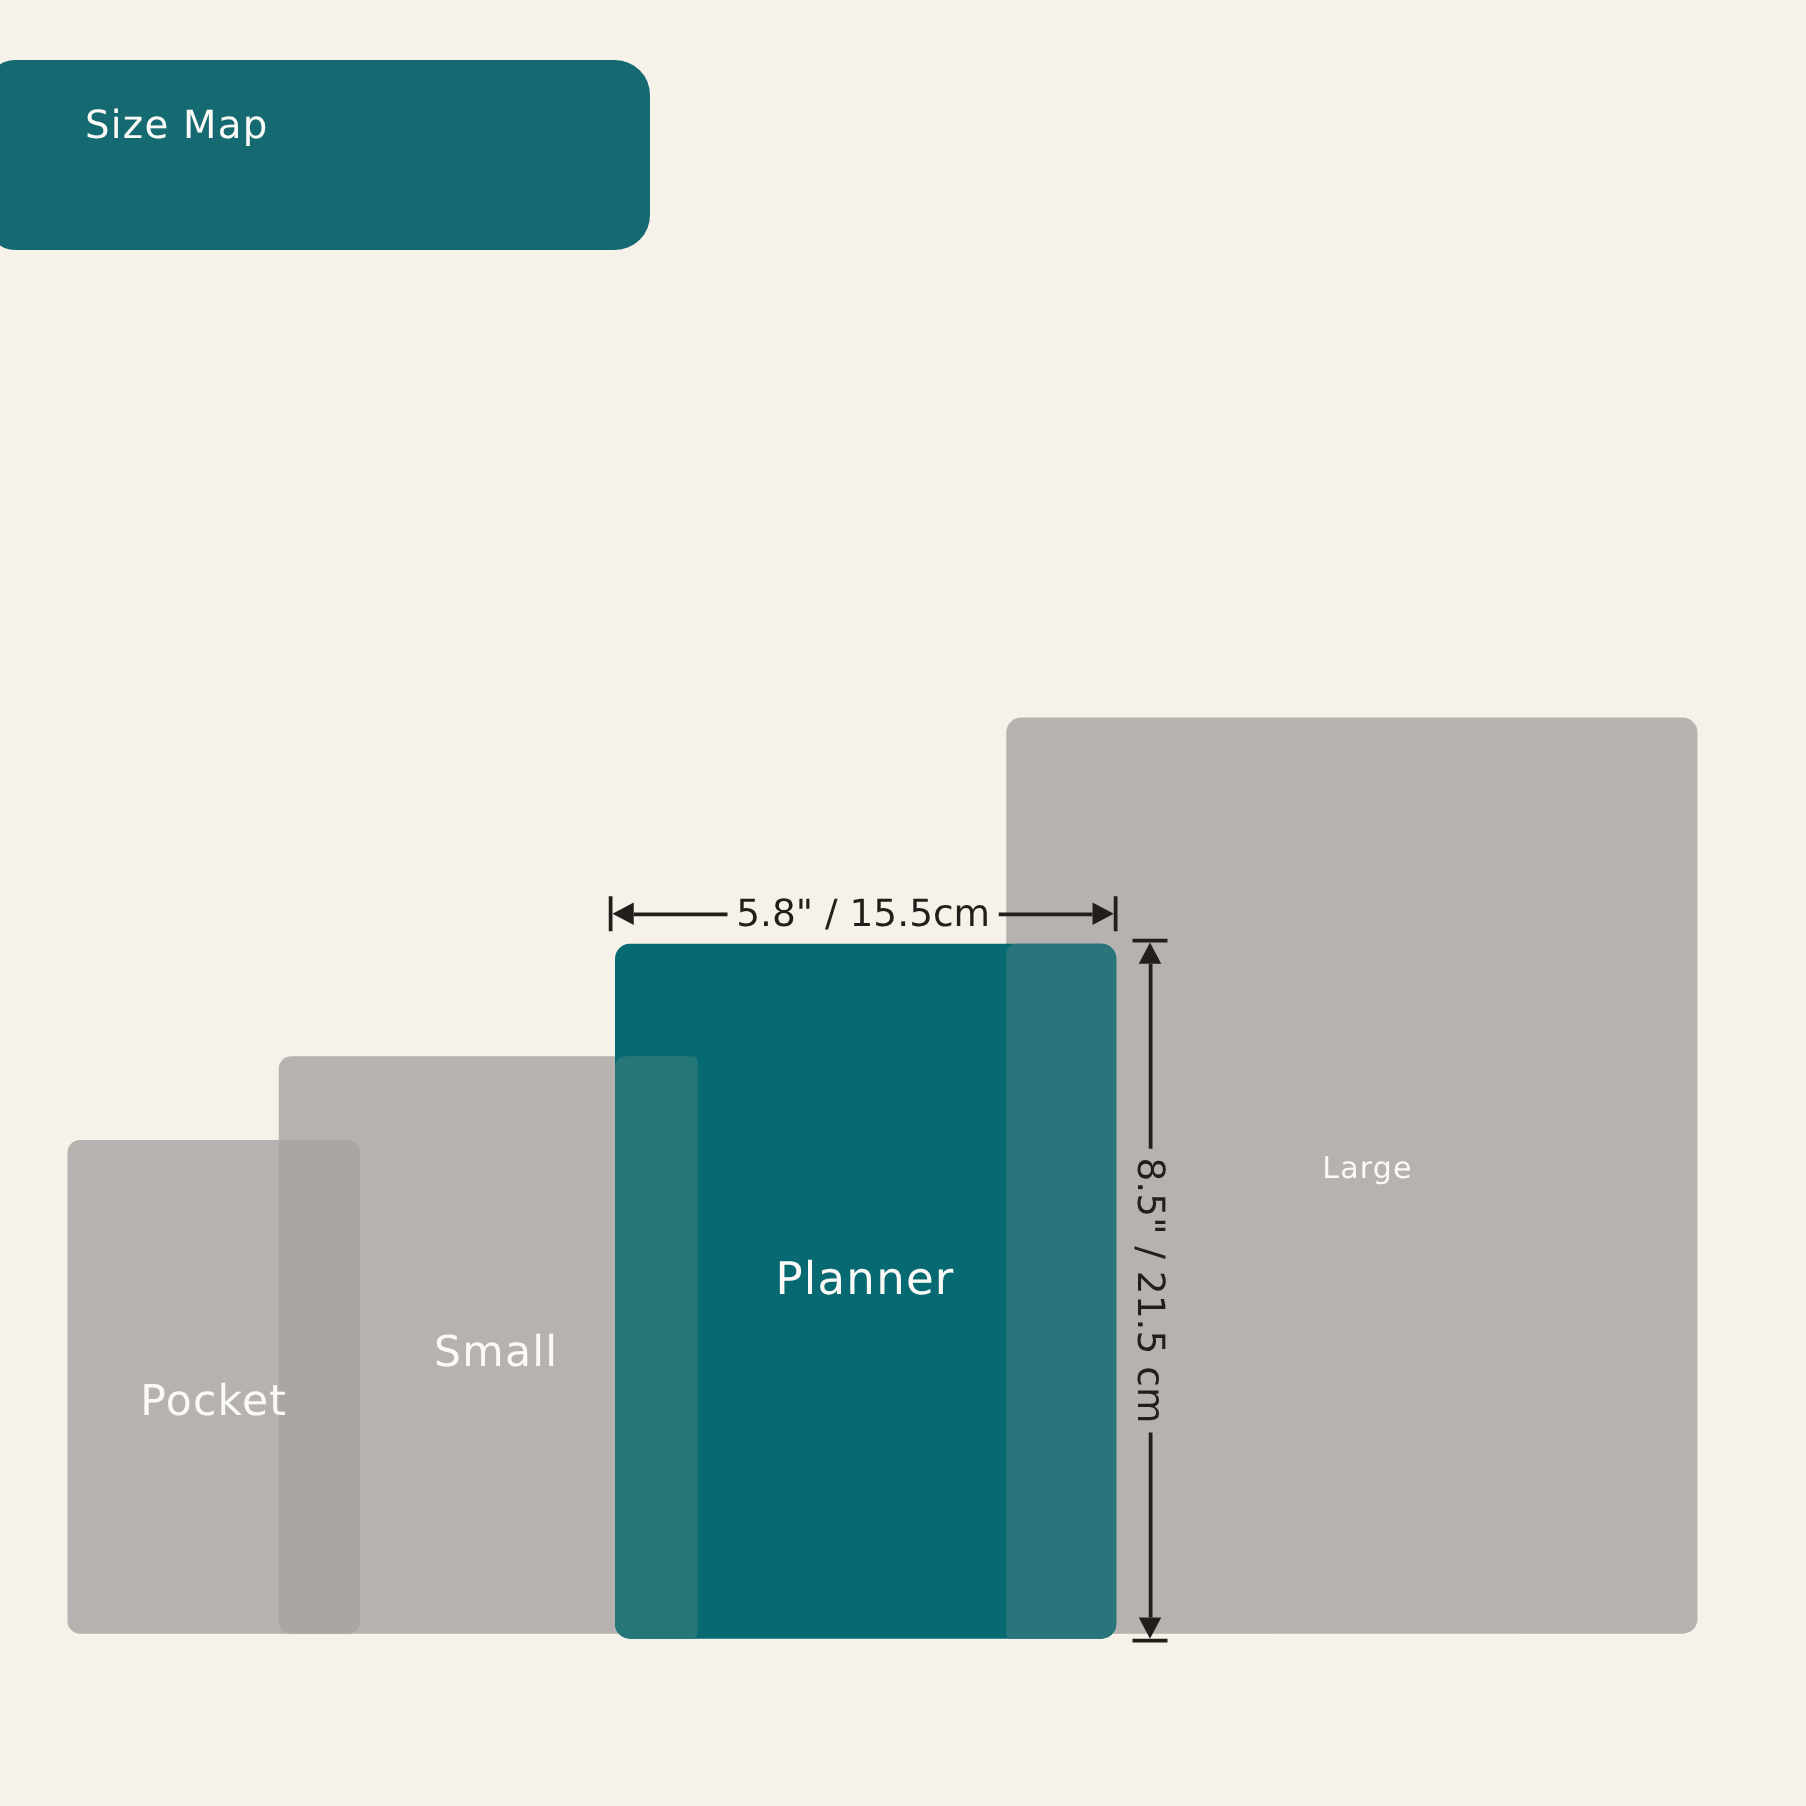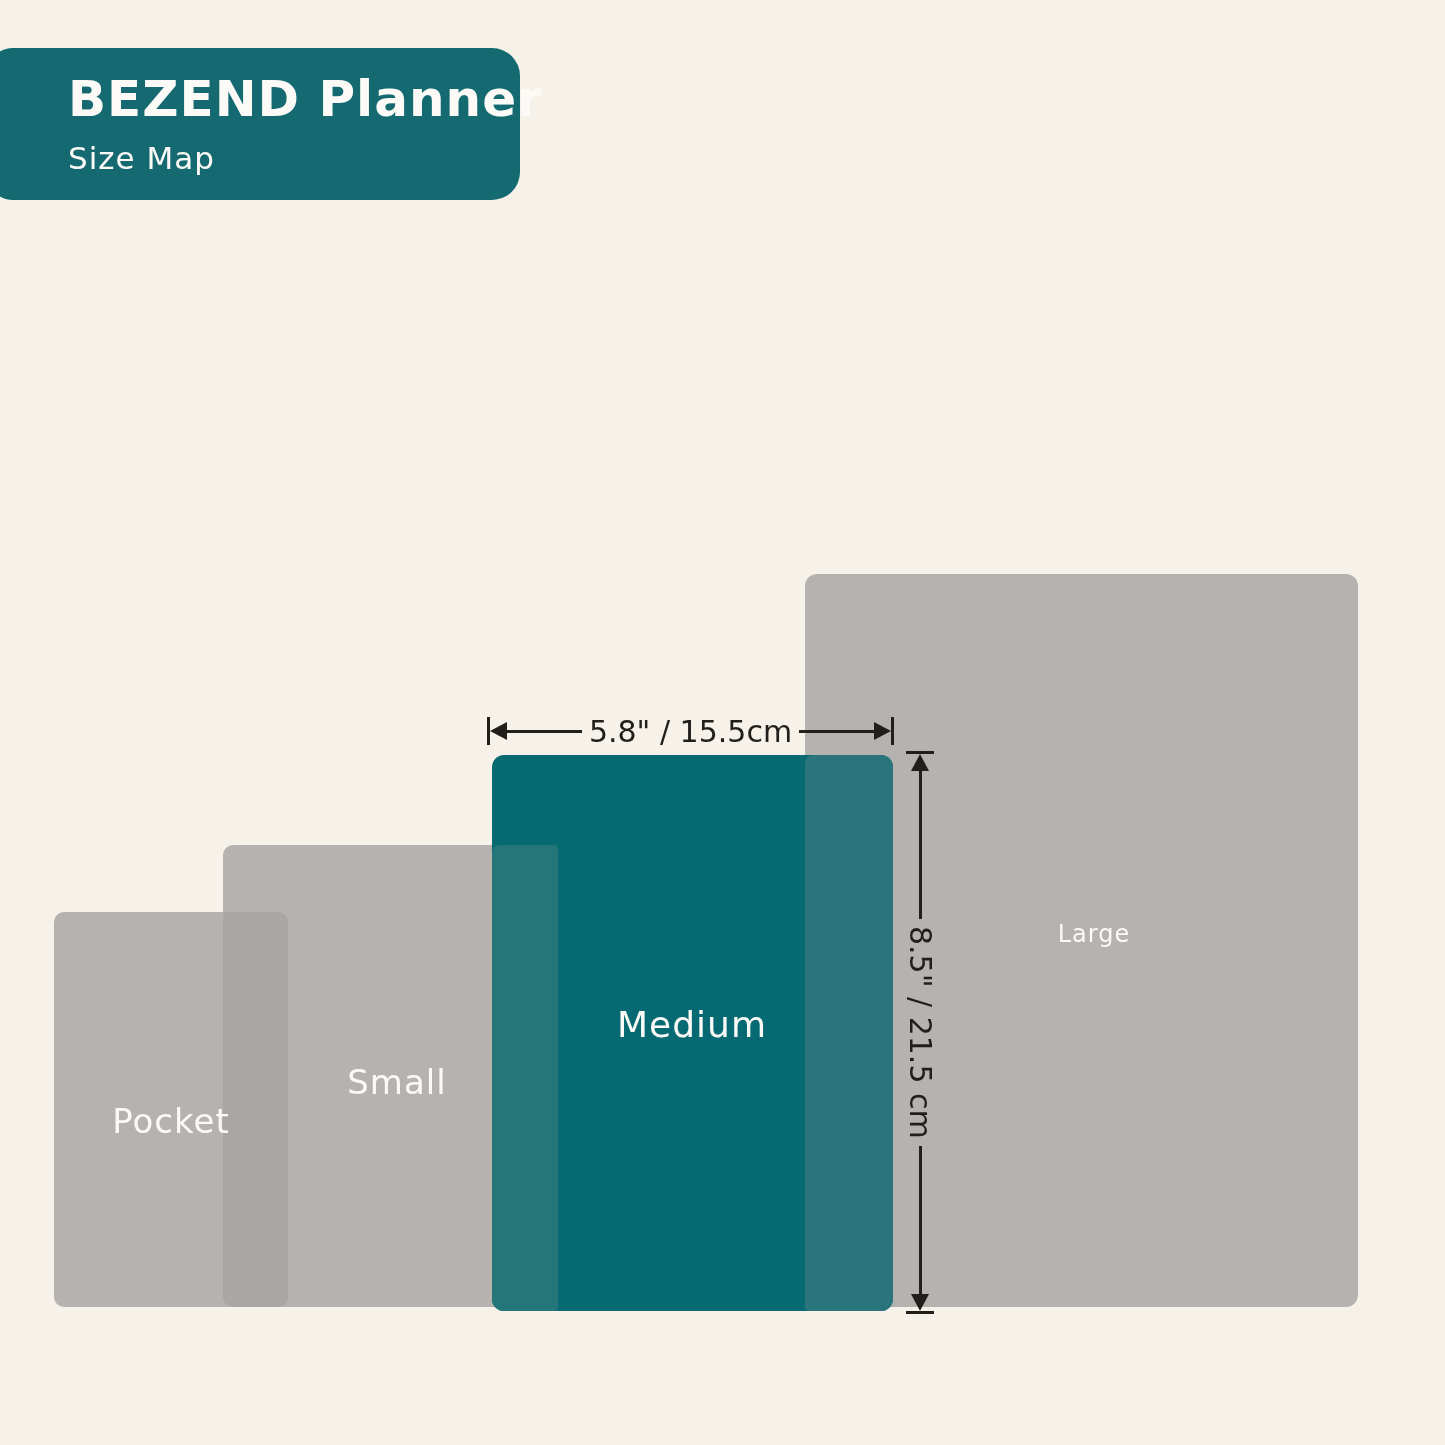--- a/index.html
+++ b/index.html
@@ -107,36 +107,35 @@
     padding:7px 0;
     flex:0 0 auto;
   }
 </style>
 </head>
 <body>
 
 <div class="canvas">
 
   <div class="header">
-    <h1>BEZEND Planner</h1>
     <div class="subtitle">Size Map</div>
   </div>
 
   <div class="rect rect-pocket"></div>
   <div class="rect rect-small"></div>
   <div class="rect rect-large"></div>
   <div class="rect rect-medium"></div>
 
   <div class="band band-pocket-small"></div>
   <div class="band band-small-medium"></div>
   <div class="band band-medium-large"></div>
 
   <div class="size-label label-pocket">Pocket</div>
   <div class="size-label label-small">Small</div>
-  <div class="size-label label-medium">Medium</div>
+  <div class="size-label label-medium">Planner</div>
   <div class="size-label label-large">Large</div>
 
   <div class="dim dim-h">
     <span class="tick-v"></span>
     <span class="arrow arrow-left"></span>
     <span class="dline-h"></span>
     <span class="dim-text">5.8" / 15.5cm</span>
     <span class="dline-h"></span>
     <span class="arrow arrow-right"></span>
     <span class="tick-v"></span>

